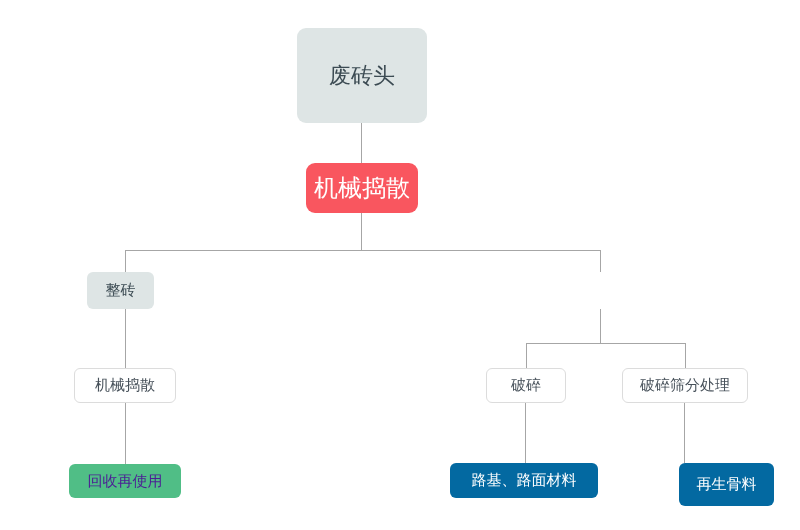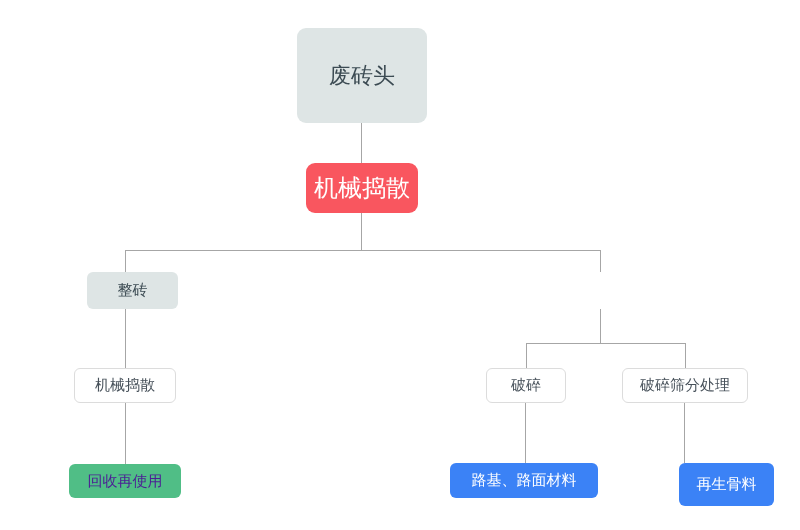--- a/index.html
+++ b/index.html
@@ -18,26 +18,26 @@
     justify-content: center;
     box-sizing: border-box;
     border-radius: 6px;
     font-size: 15px;
     white-space: nowrap;
     cursor: default;
   }
   .node.gray    { background: #dee5e5; color: #3c4b53; }
   .node.red     { background: #f9565f; color: #ffffff; }
   .node.green   { background: #50be86; color: #4c1d95; }
-  .node.blue    { background: #3b82f6; color: #ffffff; }
+  .node.blue    { background: #0369a1; color: #ffffff; }
   .node.outline { background: #ffffff; border: 1px solid #dcdcdc; color: #47515a; }
 
   #n-root   { left: 297px; top: 28px;  width: 130px; height: 95px; font-size: 22px; border-radius: 9px; }
   #n-mech   { left: 306px; top: 163px; width: 112px; height: 50px; font-size: 24px; border-radius: 9px; }
-  #n-whole  { left: 87px;  top: 272px; width: 91px;  height: 37px; }
+  #n-whole  { left: 87px;  top: 272px; width: 67px;  height: 37px; }
   #n-broken { left: 566px; top: 272px; width: 68px;  height: 37px; }
   #n-mortar { left: 74px;  top: 368px; width: 102px; height: 35px; }
   #n-crush  { left: 486px; top: 368px; width: 80px;  height: 35px; }
   #n-screen { left: 622px; top: 368px; width: 126px; height: 35px; }
   #n-reuse  { left: 69px;  top: 464px; width: 112px; height: 34px; }
   #n-road   { left: 450px; top: 463px; width: 148px; height: 35px; }
   #n-agg    { left: 637px; top: 463px; width: 95px;  height: 43px; margin-left: 42px; }
 
   .line { position: absolute; background: #a6a6a6; }
   .line.v { width: 1px; }

